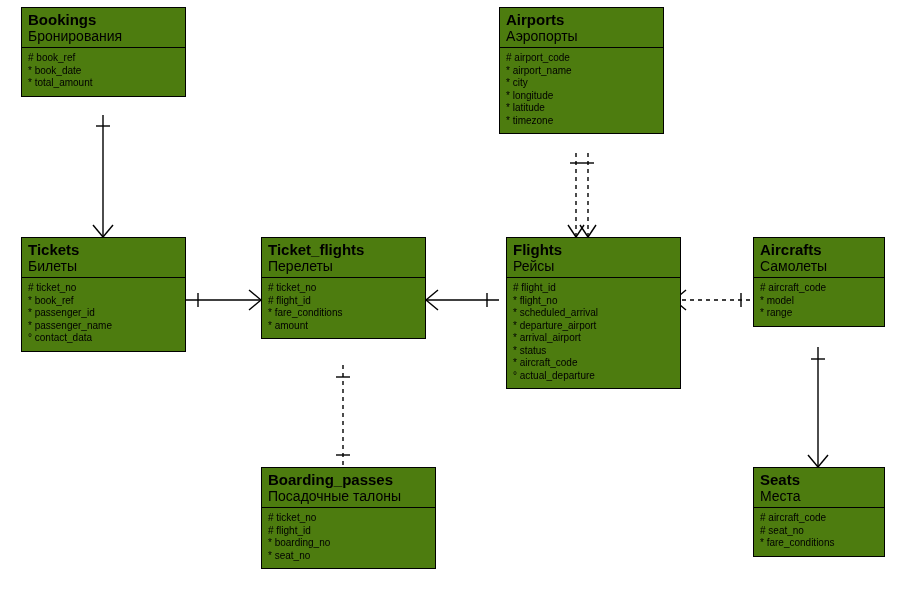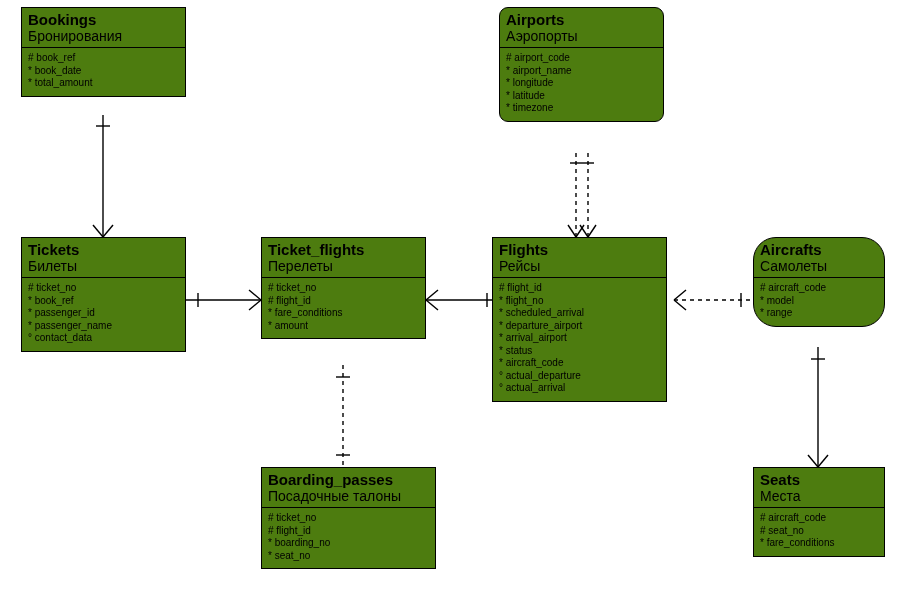--- a/index.html
+++ b/index.html
@@ -127,53 +127,53 @@
     <div class="subtitle">Перелеты</div>
   </div>
   <div class="body">
       <div class="row"># ticket_no</div>
       <div class="row"># flight_id</div>
       <div class="row">* fare_conditions</div>
       <div class="row">* amount</div>
     </div>
 </div>
 
-<div id="ent-flights" class="entity" style="left: 492px; top: 237px; width: 175px;">
+<div id="ent-flights" class="entity" style="left: 506px; top: 237px; width: 175px;">
   <div class="hdr">
     <div class="title">Flights</div>
     <div class="subtitle">Рейсы</div>
   </div>
   <div class="body">
       <div class="row"># flight_id</div>
       <div class="row">* flight_no</div>
       <div class="row">* scheduled_arrival</div>
       <div class="row">* departure_airport</div>
       <div class="row">* arrival_airport</div>
       <div class="row">* status</div>
       <div class="row">* aircraft_code</div>
       <div class="row">° actual_departure</div>
-      <div class="row">° actual_arrival</div>
-    </div>
-</div>
-
-<div id="ent-airports" class="entity" style="left: 499px; top: 7px; width: 165px; border-radius: 9px;">
+    </div>
+</div>
+
+<div id="ent-airports" class="entity" style="left: 499px; top: 7px; width: 165px;">
   <div class="hdr">
     <div class="title">Airports</div>
     <div class="subtitle">Аэропорты</div>
   </div>
   <div class="body">
       <div class="row"># airport_code</div>
       <div class="row">* airport_name</div>
+      <div class="row">* city</div>
       <div class="row">* longitude</div>
       <div class="row">* latitude</div>
       <div class="row">* timezone</div>
     </div>
 </div>
 
-<div id="ent-aircrafts" class="entity" style="left: 753px; top: 237px; width: 132px; border-radius: 23px;">
+<div id="ent-aircrafts" class="entity" style="left: 753px; top: 237px; width: 132px;">
   <div class="hdr">
     <div class="title">Aircrafts</div>
     <div class="subtitle">Самолеты</div>
   </div>
   <div class="body">
       <div class="row"># aircraft_code</div>
       <div class="row">* model</div>
       <div class="row">* range</div>
     </div>
 </div>

